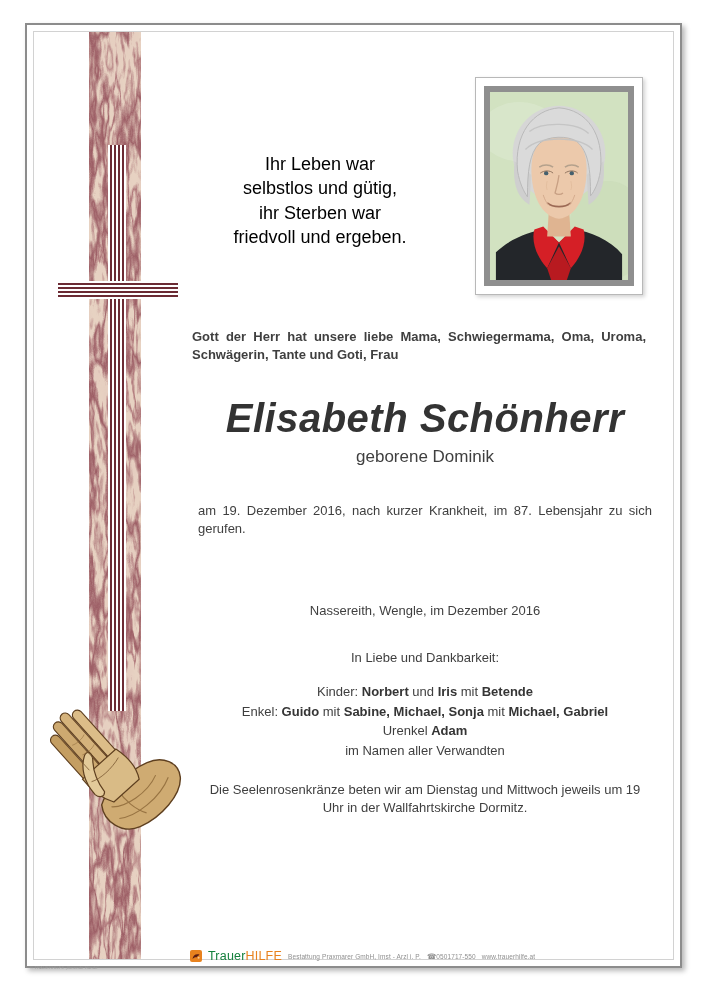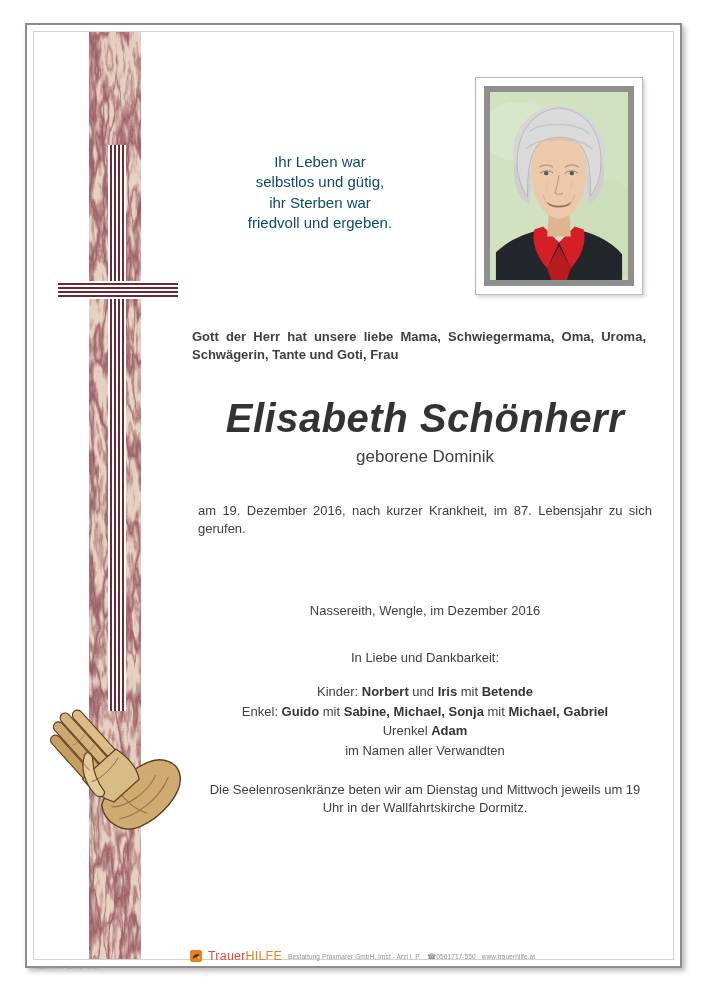--- a/index.html
+++ b/index.html
@@ -20,36 +20,36 @@
   .hands{position:absolute;left:10px;top:660px;z-index:4;}
   
   .photo-outer{position:absolute;left:448px;top:52px;width:168px;height:218px;background:#fff;
     border:1px solid #b8b8b8;box-sizing:border-box;padding:8px;box-shadow:2px 2px 4px rgba(0,0,0,.18);}
   .photo-frame{width:100%;height:100%;border:6px solid #8f8f8f;box-sizing:border-box;overflow:hidden;}
   .photo-frame svg{display:block;width:100%;height:100%;}
   
   .txt{position:absolute;color:#3f3f3f;font-size:13px;line-height:1.35;}
   .center{text-align:center;}
   .just{text-align:justify;}
-  .verse{left:171px;top:127px;width:244px;font-size:15px;color:#0c4a6e;}
+  .verse{left:171px;top:127px;width:244px;font-size:18px;color:#000000;}
   .intro{left:165px;top:303px;width:454px;font-weight:bold;}
   .name{left:171px;top:371px;width:454px;font-size:40px;font-weight:700;font-style:italic;
     color:#333;letter-spacing:.5px;line-height:1.1;}
   .maiden{left:171px;top:421px;width:454px;font-size:17px;}
   .death{left:171px;top:457px;width:454px;margin-top:20px;}
   .funeral{left:171px;top:509px;width:454px;}
   .placedate{left:171px;top:577px;width:454px;}
   .love{left:171px;top:624px;width:454px;}
   .family{left:171px;top:657px;width:454px;line-height:1.5;}
   .rosary{left:171px;top:756px;width:454px;}
   b,.b{font-weight:700;color:#353535;}
   
   .footer{position:absolute;left:163px;top:921px;height:20px;display:flex;align-items:center;gap:6px;}
   .brand{font-size:12.5px;letter-spacing:.2px;white-space:nowrap;}
-  .brand .gray{color:#ef4444;}
+  .brand .gray{color:#15803d;}
   .brand .orange{color:#e8821e;}
   .footer-small{font-size:6.5px;color:#8f8f8f;white-space:nowrap;letter-spacing:.1px;}
   .phone-glyph{font-size:7.5px;color:#8f8f8f;}
   .copyright{position:absolute;left:30px;top:965px;font-size:4px;color:#9a9a9a;letter-spacing:.2px;}
 </style>
 </head>
 <body>
 
 <div class="stage">
   <div class="card">

